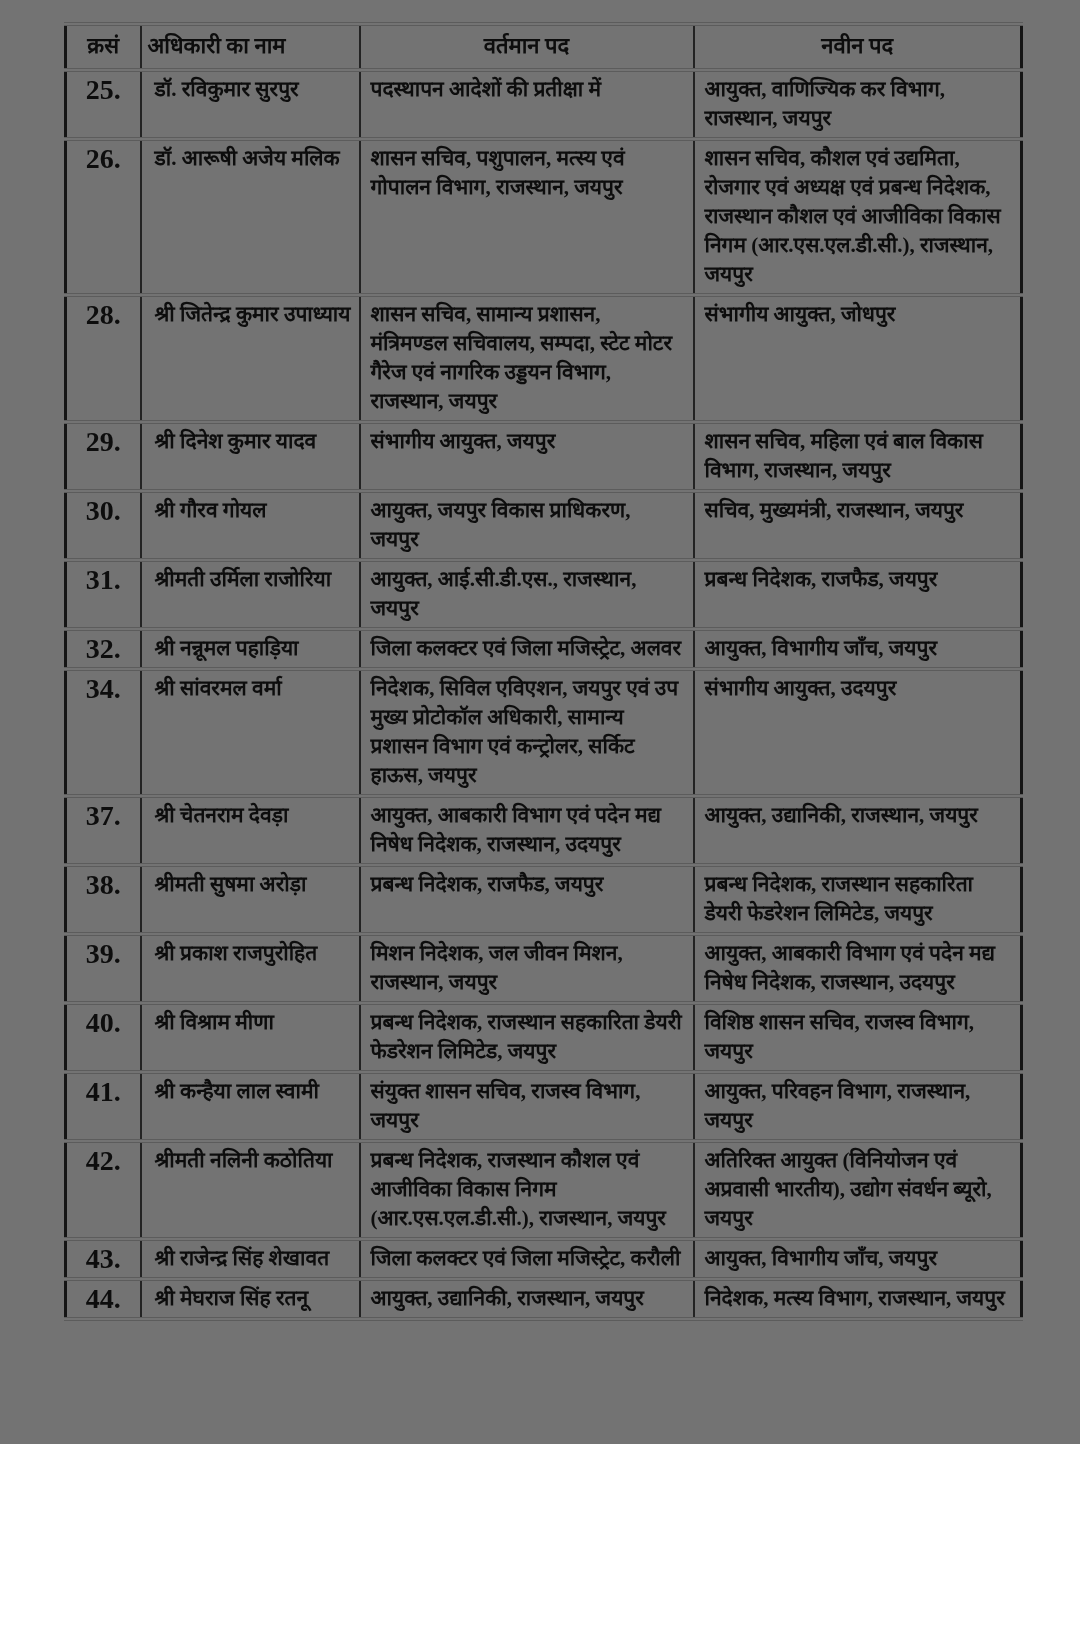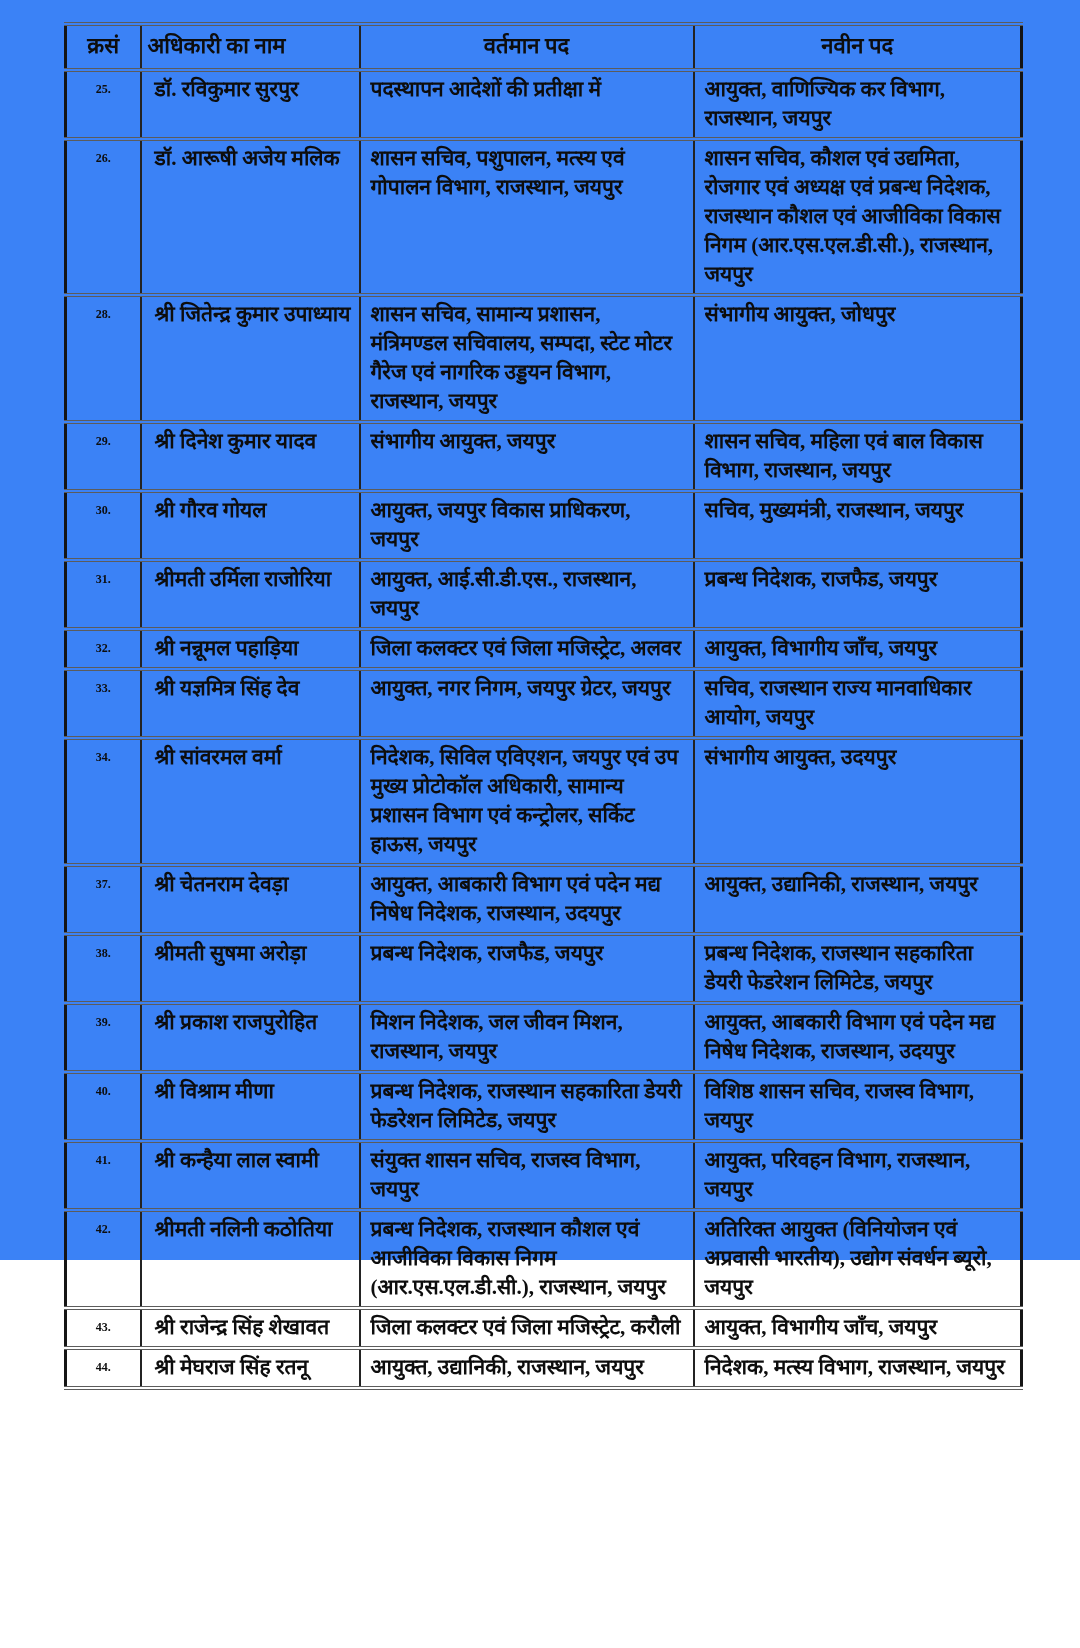--- a/index.html
+++ b/index.html
@@ -10,22 +10,22 @@
   body {
     width: 1080px;
     height: 1648px;
     font-family: "Liberation Serif", "DejaVu Sans", serif;
     color: #0d0d0d;
     overflow: hidden;
   }
   .page {
     position: relative;
     width: 1080px;
-    height: 1260px;
-    background: #3b82f6;
+    height: 1444px;
+    background: #737373;
   }
   table.transfer-table {
     position: absolute;
     left: 64px;
     top: 22px;
     width: 956px;
     border-collapse: collapse;
     table-layout: fixed;
     border: 3px solid #151515;
   }
@@ -50,21 +50,21 @@
     text-align: center;
   }
   th.h-name { text-align: left; }
   td {
     font-size: 21px;
     line-height: 29px;
     padding: 3px 10px 4px 10px;
   }
   td.sn {
     text-align: center;
-    font-size: 12px;
+    font-size: 28px;
     padding-left: 2px;
     padding-right: 2px;
   }
   td.name { padding-left: 13px; padding-right: 6px; margin-left: 28px; }
 </style>
 </head>
 <body>
 
 <div class="page">
   <table class="transfer-table">
@@ -126,26 +126,20 @@
     <td class="new">प्रबन्ध निदेशक, राजफैड, जयपुर</td>
   </tr>
 
   <tr>
     <td class="sn">32.</td>
     <td class="name">श्री नन्नूमल पहाड़िया</td>
     <td class="cur">जिला कलक्टर एवं जिला मजिस्ट्रेट, अलवर</td>
     <td class="new">आयुक्त, विभागीय जॉंच, जयपुर</td>
   </tr>
 
-  <tr>
-    <td class="sn">33.</td>
-    <td class="name">श्री यज्ञमित्र सिंह देव</td>
-    <td class="cur">आयुक्त, नगर निगम, जयपुर ग्रेटर, जयपुर</td>
-    <td class="new">सचिव, राजस्थान राज्य मानवाधिकार आयोग, जयपुर</td>
-  </tr>
 
   <tr>
     <td class="sn">34.</td>
     <td class="name">श्री सांवरमल वर्मा</td>
     <td class="cur">निदेशक, सिविल एविएशन, जयपुर एवं उप मुख्य प्रोटोकॉल अधिकारी, सामान्य प्रशासन विभाग एवं कन्ट्रोलर, सर्किट हाऊस, जयपुर</td>
     <td class="new">संभागीय आयुक्त, उदयपुर</td>
   </tr>
 
 
 

